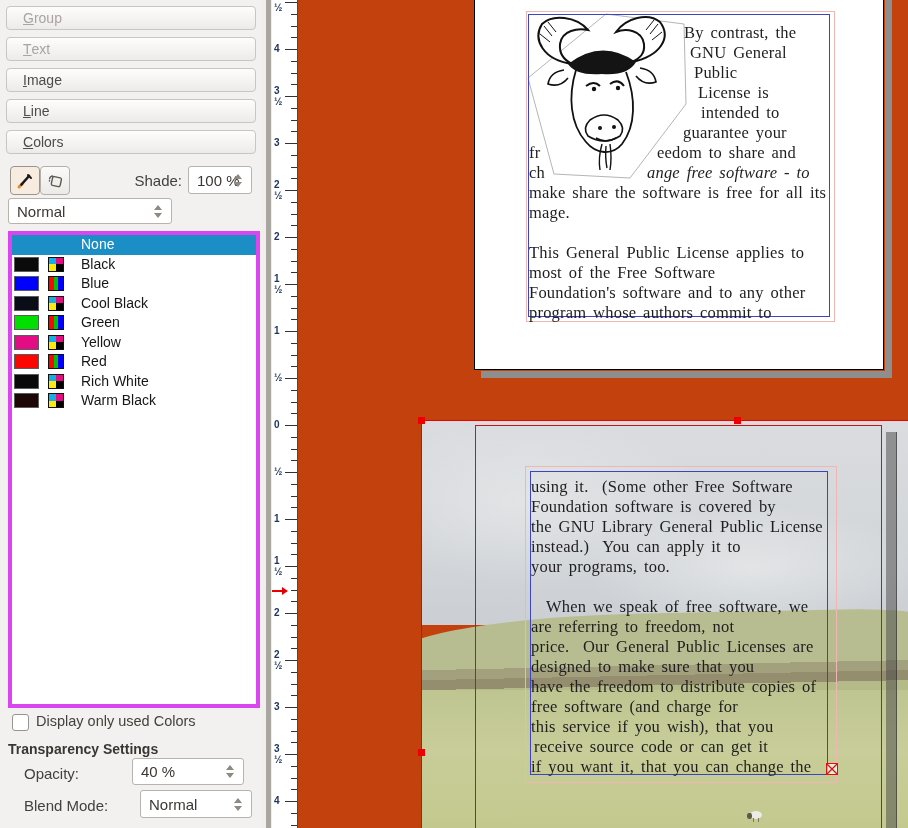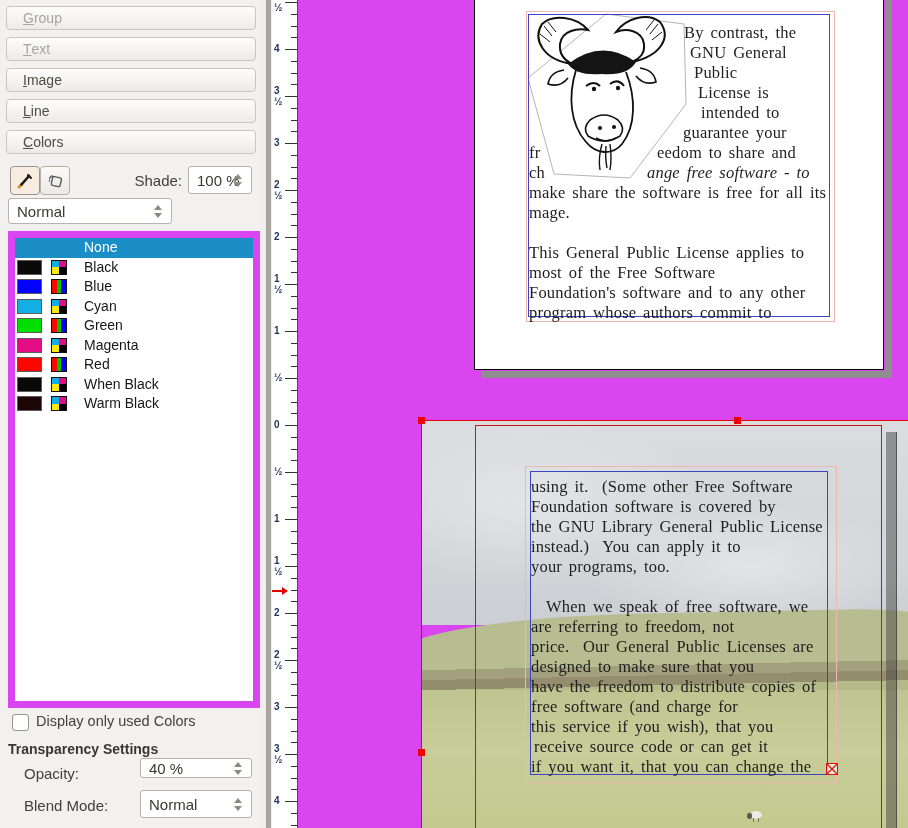--- a/index.html
+++ b/index.html
@@ -19,21 +19,21 @@
   .tool-btn.active{background:#f8ece0;border-color:#9a948c;}
 
   .lbl{position:absolute;font-size:15px;color:#44413c;}
   .spinbox{position:absolute;background:#fff;border:1px solid #b7b3ad;border-radius:3px;box-sizing:border-box;
            font-size:15px;color:#3b3833;display:flex;align-items:center;padding-left:8px;}
   .spin{position:absolute;right:5px;top:0;bottom:0;width:12px;display:flex;flex-direction:column;justify-content:center;gap:3px;}
   .tri-up{width:0;height:0;border-left:4px solid transparent;border-right:4px solid transparent;border-bottom:5px solid #8d8983;}
   .tri-down{width:0;height:0;border-left:4px solid transparent;border-right:4px solid transparent;border-top:5px solid #8d8983;}
 
   
-  #colors-list{position:absolute;left:8px;top:231px;width:252px;height:477px;background:#fff;border:7px solid #d946ef;
+  #colors-list{position:absolute;left:8px;top:231px;width:252px;height:477px;background:#fff;border:4px solid #d946ef;
                box-sizing:border-box;overflow:hidden;}
   .crow{position:relative;height:19.5px;font-size:14px;color:#161616;}
   .crow.selected{background:#1b8ec6;color:#fff;}
   .swatch{position:absolute;left:2px;top:2px;width:25px;height:15px;box-sizing:border-box;border:1px solid #5c5c5c;}
   .micon{position:absolute;left:36px;top:2px;width:16px;height:15px;box-sizing:border-box;border:1px solid #111;display:flex;flex-wrap:wrap;}
   .micon.cmyk>i{width:50%;height:50%;display:block;}
   .micon.rgb>i{width:33.34%;height:100%;display:block;}
   .regmark{position:absolute;left:56px;top:3px;}
   .cname{position:absolute;left:69px;top:1px;}
   .bold-lbl{position:absolute;font-size:14px;font-weight:bold;color:#3a3733;}
@@ -41,21 +41,21 @@
   
   #splitter{position:absolute;left:262px;top:0;width:10px;height:828px;background:#f0efed;}
   #splitter .bar{position:absolute;left:4px;top:0;width:5px;height:828px;background:#a9a59f;}
   #ruler{position:absolute;left:272px;top:0;width:26px;height:828px;background:#fff;border-right:1px solid #4a4a4a;box-sizing:border-box;}
   .tick{position:absolute;right:0;height:1px;background:#333;}
   .rlabel{position:absolute;left:2px;width:16px;font-size:10px;font-weight:bold;color:#20355e;line-height:11px;}
   #ruler-marker-line{position:absolute;left:0;top:590px;width:10px;height:2px;background:#e60000;}
   #ruler-marker-tri{position:absolute;left:10px;top:587px;width:0;height:0;border-top:4px solid transparent;border-bottom:4px solid transparent;border-left:6px solid #e60000;}
 
   
-  #canvas{position:absolute;left:298px;top:0;width:610px;height:828px;background:#d946ef;overflow:hidden;}
+  #canvas{position:absolute;left:298px;top:0;width:610px;height:828px;background:#c2410c;overflow:hidden;}
 
   #page1-shadow-r{position:absolute;left:587px;top:0;width:7px;height:378px;background:#8e8e8e;}
   #page1-shadow-b{position:absolute;left:183px;top:371px;width:411px;height:7px;background:#8e8e8e;}
   #page1{position:absolute;left:176px;top:-30px;width:410px;height:400px;background:#fff;border:1px solid #000;box-sizing:border-box;}
 
   .frame-pink{position:absolute;border:1px solid #efb7b2;box-sizing:border-box;}
   .frame-blue{position:absolute;border:1px solid #3d44c0;box-sizing:border-box;}
 
   .doc-line{position:absolute;height:20px;font-family:"Liberation Serif",serif;font-size:16.5px;color:#1e1e1e;
             white-space:pre;letter-spacing:0.2px;word-spacing:2.5px;}
@@ -147,86 +147,86 @@
         <div class="crow">
           <div class="swatch" style="background: rgb(0, 0, 255);"></div>
           <div class="micon rgb">
             <i style="background: rgb(251, 6, 0);"></i>
             <i style="background: rgb(0, 196, 0);"></i>
             <i style="background: rgb(0, 0, 255);"></i>
           </div>
           <span class="cname">Blue</span>
         </div>
         <div class="crow">
-          <div class="swatch" style="background: rgb(18, 174, 228);"></div>
+          <div class="swatch" style="background: rgb(10, 13, 24);"></div>
           <div class="micon cmyk">
             <i style="background: rgb(18, 174, 228);"></i>
             <i style="background: rgb(227, 12, 132);"></i>
             <i style="background: rgb(255, 232, 12);"></i>
             <i style="background: rgb(0, 0, 0);"></i>
           </div>
-          <span class="cname">Cyan</span>
+          <span class="cname">Cool Black</span>
         </div>
         <div class="crow">
           <div class="swatch" style="background: rgb(0, 224, 0);"></div>
           <div class="micon rgb">
             <i style="background: rgb(251, 6, 0);"></i>
             <i style="background: rgb(0, 196, 0);"></i>
             <i style="background: rgb(0, 0, 255);"></i>
           </div>
           <span class="cname">Green</span>
         </div>
         <div class="crow">
           <div class="swatch" style="background: rgb(227, 12, 132);"></div>
           <div class="micon cmyk">
             <i style="background: rgb(18, 174, 228);"></i>
             <i style="background: rgb(227, 12, 132);"></i>
             <i style="background: rgb(255, 232, 12);"></i>
             <i style="background: rgb(0, 0, 0);"></i>
           </div>
-          <span class="cname">Magenta</span>
+          <span class="cname">Yellow</span>
         </div>
         <div class="crow">
           <div class="swatch" style="background: rgb(251, 6, 0);"></div>
           <div class="micon rgb">
             <i style="background: rgb(251, 6, 0);"></i>
             <i style="background: rgb(0, 196, 0);"></i>
             <i style="background: rgb(0, 0, 255);"></i>
           </div>
           <span class="cname">Red</span>
         </div>
         <div class="crow">
           <div class="swatch" style="background: rgb(9, 9, 9);"></div>
           <div class="micon cmyk">
             <i style="background: rgb(18, 174, 228);"></i>
             <i style="background: rgb(227, 12, 132);"></i>
             <i style="background: rgb(255, 232, 12);"></i>
             <i style="background: rgb(0, 0, 0);"></i>
           </div>
-          <span class="cname">When Black</span>
+          <span class="cname">Rich White</span>
         </div>
         <div class="crow">
           <div class="swatch" style="background: rgb(28, 6, 6);"></div>
           <div class="micon cmyk">
             <i style="background: rgb(18, 174, 228);"></i>
             <i style="background: rgb(227, 12, 132);"></i>
             <i style="background: rgb(255, 232, 12);"></i>
             <i style="background: rgb(0, 0, 0);"></i>
           </div>
           <span class="cname">Warm Black</span>
         </div>
       </div>
 
     <div style="position:absolute;left:12px;top:714px;width:15px;height:15px;background:#fff;border:1px solid #98948e;border-radius:3px;"></div>
     <div class="lbl" style="left:36px;top:713px;font-size:14.5px;">Display only used Colors</div>
 
     <div class="bold-lbl" style="left:8px;top:741px;">Transparency Settings</div>
 
     <div class="lbl" style="left:24px;top:765px;">Opacity:</div>
-    <div class="spinbox" style="left:140px;top:758px;width:112px;height:20px;align-items:center;">
+    <div class="spinbox" style="left:132px;top:758px;width:112px;height:27px;align-items:center;">
       <span>40 %</span>
       <span class="spin">
           <i class="tri-up"></i>
           <i class="tri-down"></i>
         </span>
     </div>
 
     <div class="lbl" style="left:24px;top:797px;">Blend Mode:</div>
     <div class="spinbox" style="left:140px;top:790px;width:112px;height:28px;">
       <span>Normal</span>

